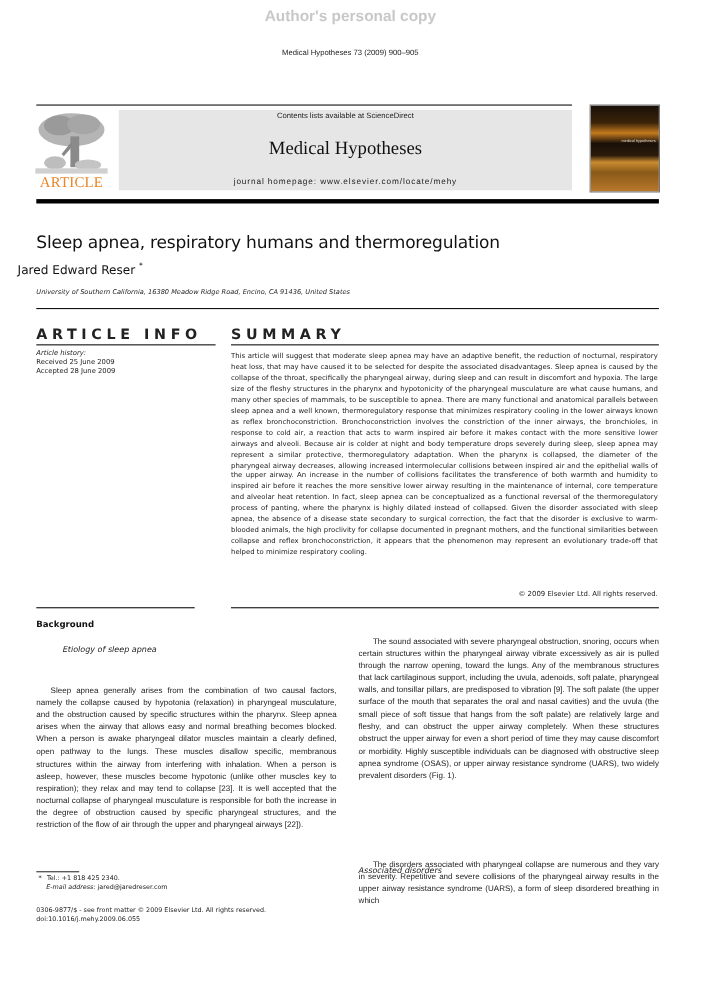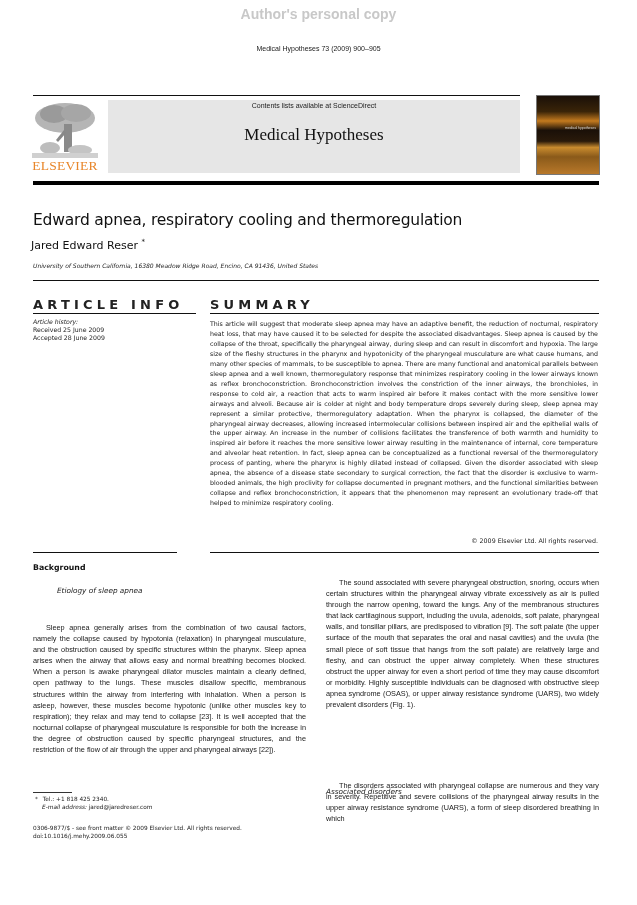--- a/index.html
+++ b/index.html
@@ -24,21 +24,21 @@
   .logo .tree { position: absolute; left: 2px; top: 0; width: 66px; height: 58px; }
   .logo .word { position: absolute; left: 0; top: 58px; width: 70px; text-align: center;
                 font-family: "Liberation Serif", serif; font-size: 13.5px; color: #e8862a; letter-spacing: 0.2px; }
   .cover { left: 536px; top: 95px; width: 62px; height: 78px;
            background: linear-gradient(180deg, #1a1008 0%, #3a2408 20%, #c47a1e 32%, #1a1008 44%, #2a1a0a 58%, #c98b2e 66%, #8a5a1a 78%, #b8782a 100%);
            border: 1px solid #777; }
   .cover .ctitle { position: absolute; top: 30px; right: 3px; font-family: "Liberation Sans", sans-serif;
                    font-size: 3.5px; color: #ddd; }
   .title { left: 33px; top: 211px; font-family: "DejaVu Sans", "Liberation Sans", sans-serif;
            font-size: 15.5px; color: #111; letter-spacing: -0.2px; }
-  .author { left: 31px; top: 238px; font-family: "DejaVu Sans", "Liberation Sans", sans-serif;
+  .author { left: 16px; top: 238px; font-family: "DejaVu Sans", "Liberation Sans", sans-serif;
             font-size: 11px; color: #111; }
   .affil { left: 33px; top: 262px; font-family: "DejaVu Sans", sans-serif; font-style: italic;
            font-size: 6px; color: #222; }
   .sec-caps { font-family: "DejaVu Sans", sans-serif; font-size: 13px; font-weight: bold;
               letter-spacing: 4.2px; color: #222; }
   .small { font-family: "DejaVu Sans", sans-serif; font-size: 6.2px; line-height: 8.2px; color: #222; }
   .small i { font-style: italic; }
   .summary-text { left: 210px; top: 319px; width: 388px; font-family: "DejaVu Sans", sans-serif;
                   font-size: 6.3px; line-height: 9.95px; color: #1a1a1a; text-align: justify; }
   .copyright { left: 210px; top: 537px; width: 388px; text-align: right;
@@ -63,35 +63,36 @@
     <rect x="0" y="0" width="66" height="58" fill="#ffffff"></rect>
     <ellipse cx="33" cy="18" rx="30" ry="15" fill="#b5b5b5"></ellipse>
     <ellipse cx="22" cy="14" rx="14" ry="9" fill="#9a9a9a"></ellipse>
     <ellipse cx="44" cy="13" rx="15" ry="9" fill="#a6a6a6"></ellipse>
     <rect x="32" y="24" width="8" height="28" fill="#8a8a8a"></rect>
     <path d="M32 30 L24 40 L26 42 L34 33 Z" fill="#888"></path>
     <ellipse cx="18" cy="48" rx="10" ry="6" fill="#bdbdbd"></ellipse>
     <ellipse cx="48" cy="50" rx="12" ry="5" fill="#c4c4c4"></ellipse>
     <rect x="0" y="53" width="66" height="5" fill="#d0d0d0"></rect>
   </svg>
-  <div class="word">ELSEVIER</div>
+  <div class="word">ARTICLE</div>
 </div>
 
 <div class="abs band">
   <div class="contents">Contents lists available at ScienceDirect</div>
   <div class="journal">Medical Hypotheses</div>
+  <div class="homepage">journal homepage: www.elsevier.com/locate/mehy</div>
 </div>
 
 <div class="abs cover">
   <div class="ctitle">medical hypotheses</div>
 </div>
 
 <div class="abs rule-thick" style="left:33px; top:181px; width:566px;"></div>
 
-<div class="abs title">Edward apnea, respiratory cooling and thermoregulation</div>
+<div class="abs title">Sleep apnea, respiratory humans and thermoregulation</div>
 <div class="abs author">
   <span>Jared Edward Reser</span>
   <sup style="font-size:7px;">*</sup>
 </div>
 <div class="abs affil">University of Southern California, 16380 Meadow Ridge Road, Encino, CA 91436, United States</div>
 
 <div class="abs rule-thin" style="left:33px; top:280px; width:566px;"></div>
 
 <div class="abs sec-caps" style="left:33px; top:297px;">ARTICLE INFO</div>
 <div class="abs rule-thin" style="left:33px; top:313px; width:163px;"></div>

